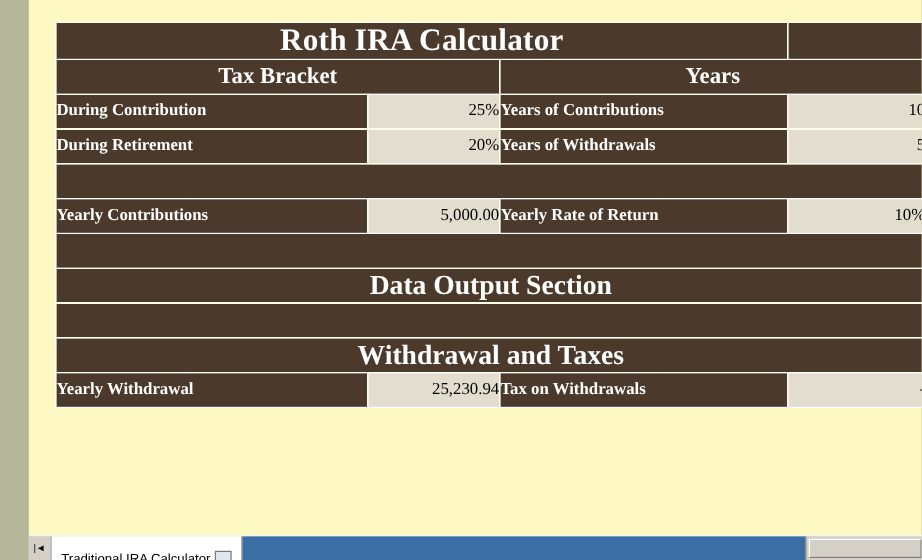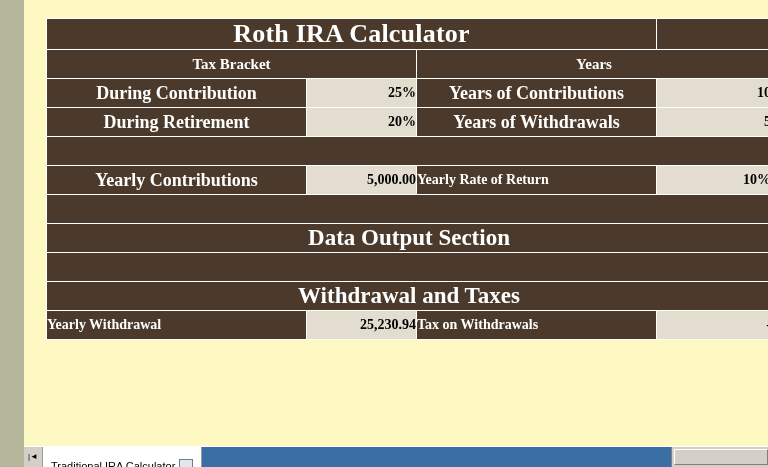--- a/index.html
+++ b/index.html
@@ -51,38 +51,38 @@
     font-weight: bold;
     text-align: center;
     letter-spacing: 0.2px;
   }
   .title-mid {
     font-size: 23px;
     font-weight: bold;
     text-align: center;
   }
   .hdr {
-    font-size: 15px;
+    font-size: 19px;
     font-weight: bold;
     text-align: center;
   }
   .lbl {
-    font-size: 18px;
-    font-weight: bold;
-    text-align: center;
+    font-size: 14px;
+    font-weight: bold;
+    text-align: left;
     padding-right: 6px;
   }
   .lbl-c {
     font-size: 14px;
     font-weight: bold;
     text-align: left;
   }
   .val {
     font-size: 14px;
-    font-weight: bold;
+    font-weight: normal;
     text-align: right;
     padding-right: 6px;
   }
   .row-tall td { height: 36px; }
   .row-thin td { height: 20px; }
   .row-big td { height: 40px; }
 
   
   .tabbar {
     position: absolute;

